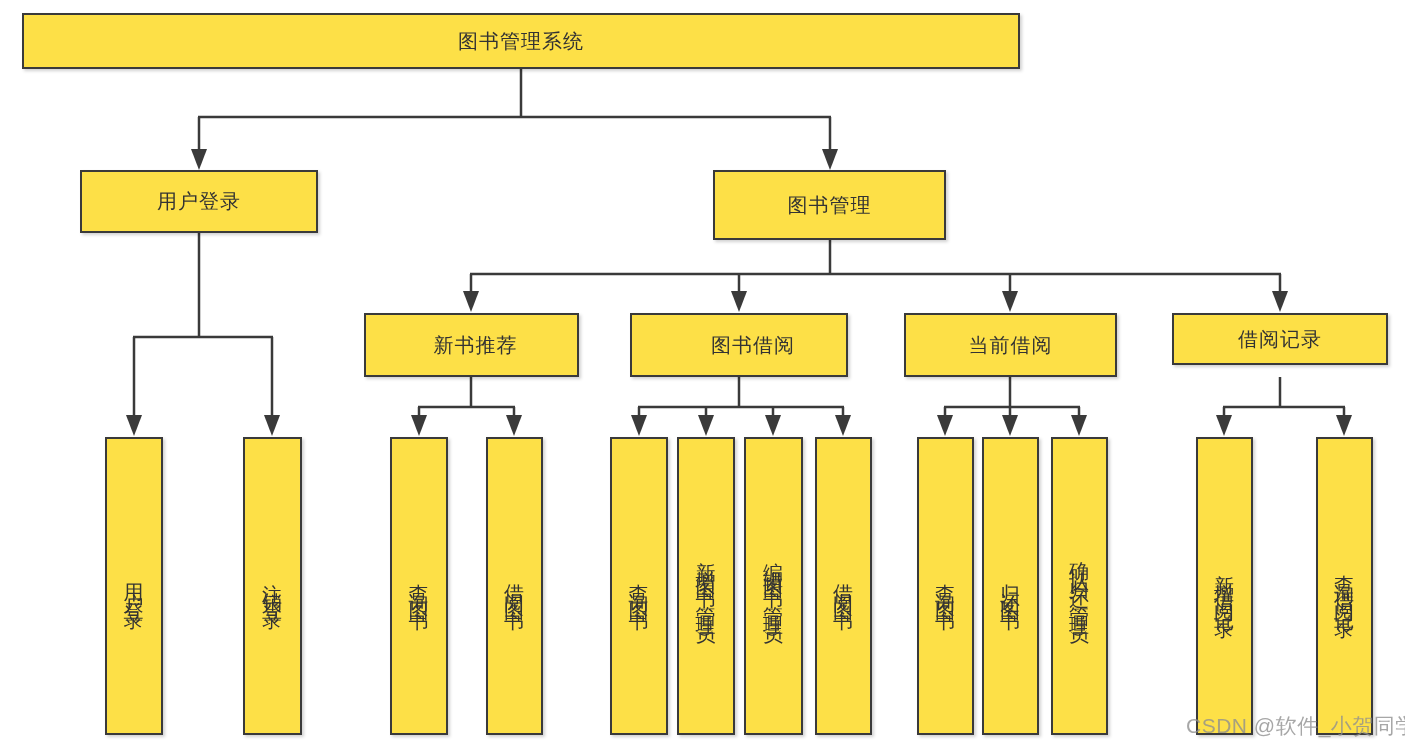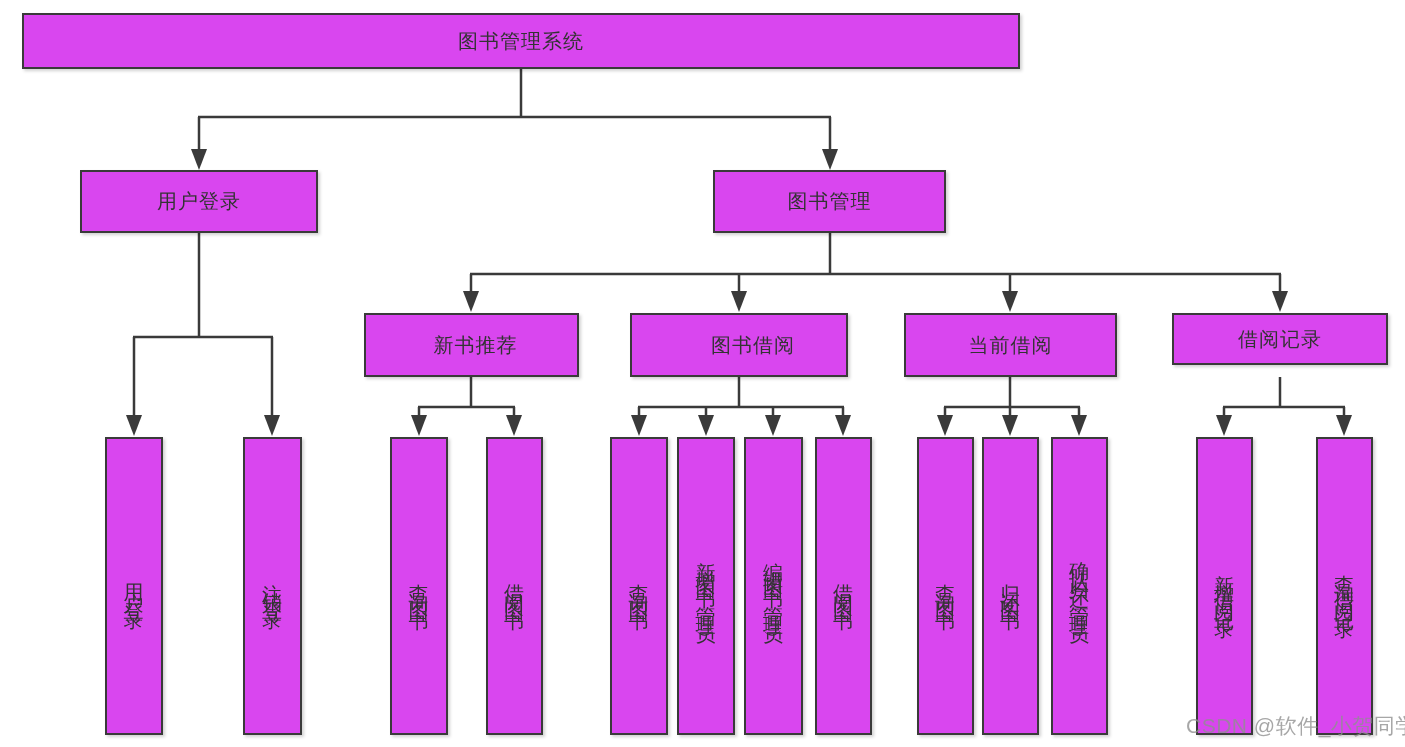--- a/index.html
+++ b/index.html
@@ -12,21 +12,21 @@
     overflow: hidden;
   }
   #connectors {
     position: absolute;
     left: 0; top: 0;
     width: 1405px; height: 747px;
     pointer-events: none;
   }
   .node {
     position: absolute;
-    background: #d946ef;
+    background: #fde047;
     border: 2px solid #3a3a3a;
     box-shadow: 2px 2px 3px rgba(0,0,0,0.18);
     display: flex;
     align-items: center;
     justify-content: center;
     color: #333333;
     box-sizing: border-box;
   }
   .hnode { font-size: 20px; letter-spacing: 1px; }
   .vnode .vtext {
@@ -119,21 +119,21 @@
     <polygon points="1336,415 1352,415 1344,436"></polygon>
   </svg>
 
   <div class="node hnode" style="left:22px; top:13px; width:998px; height:56px;">
     <span>图书管理系统</span>
   </div>
 
   <div class="node hnode" style="left:80px; top:170px; width:238px; height:63px;">
     <span>用户登录</span>
   </div>
-  <div class="node hnode" style="left:713px; top:170px; width:233px; height:63px;">
+  <div class="node hnode" style="left:713px; top:170px; width:233px; height:70px;">
     <span>图书管理</span>
   </div>
 
   <div class="node hnode" style="left:364px; top:313px; width:215px; height:64px;padding-left:8px;">
     <span>新书推荐</span>
   </div>
   <div class="node hnode" style="left:630px; top:313px; width:218px; height:64px;padding-left:28px;">
     <span>图书借阅</span>
   </div>
   <div class="node hnode" style="left:904px; top:313px; width:213px; height:64px;justify-content:center;">

